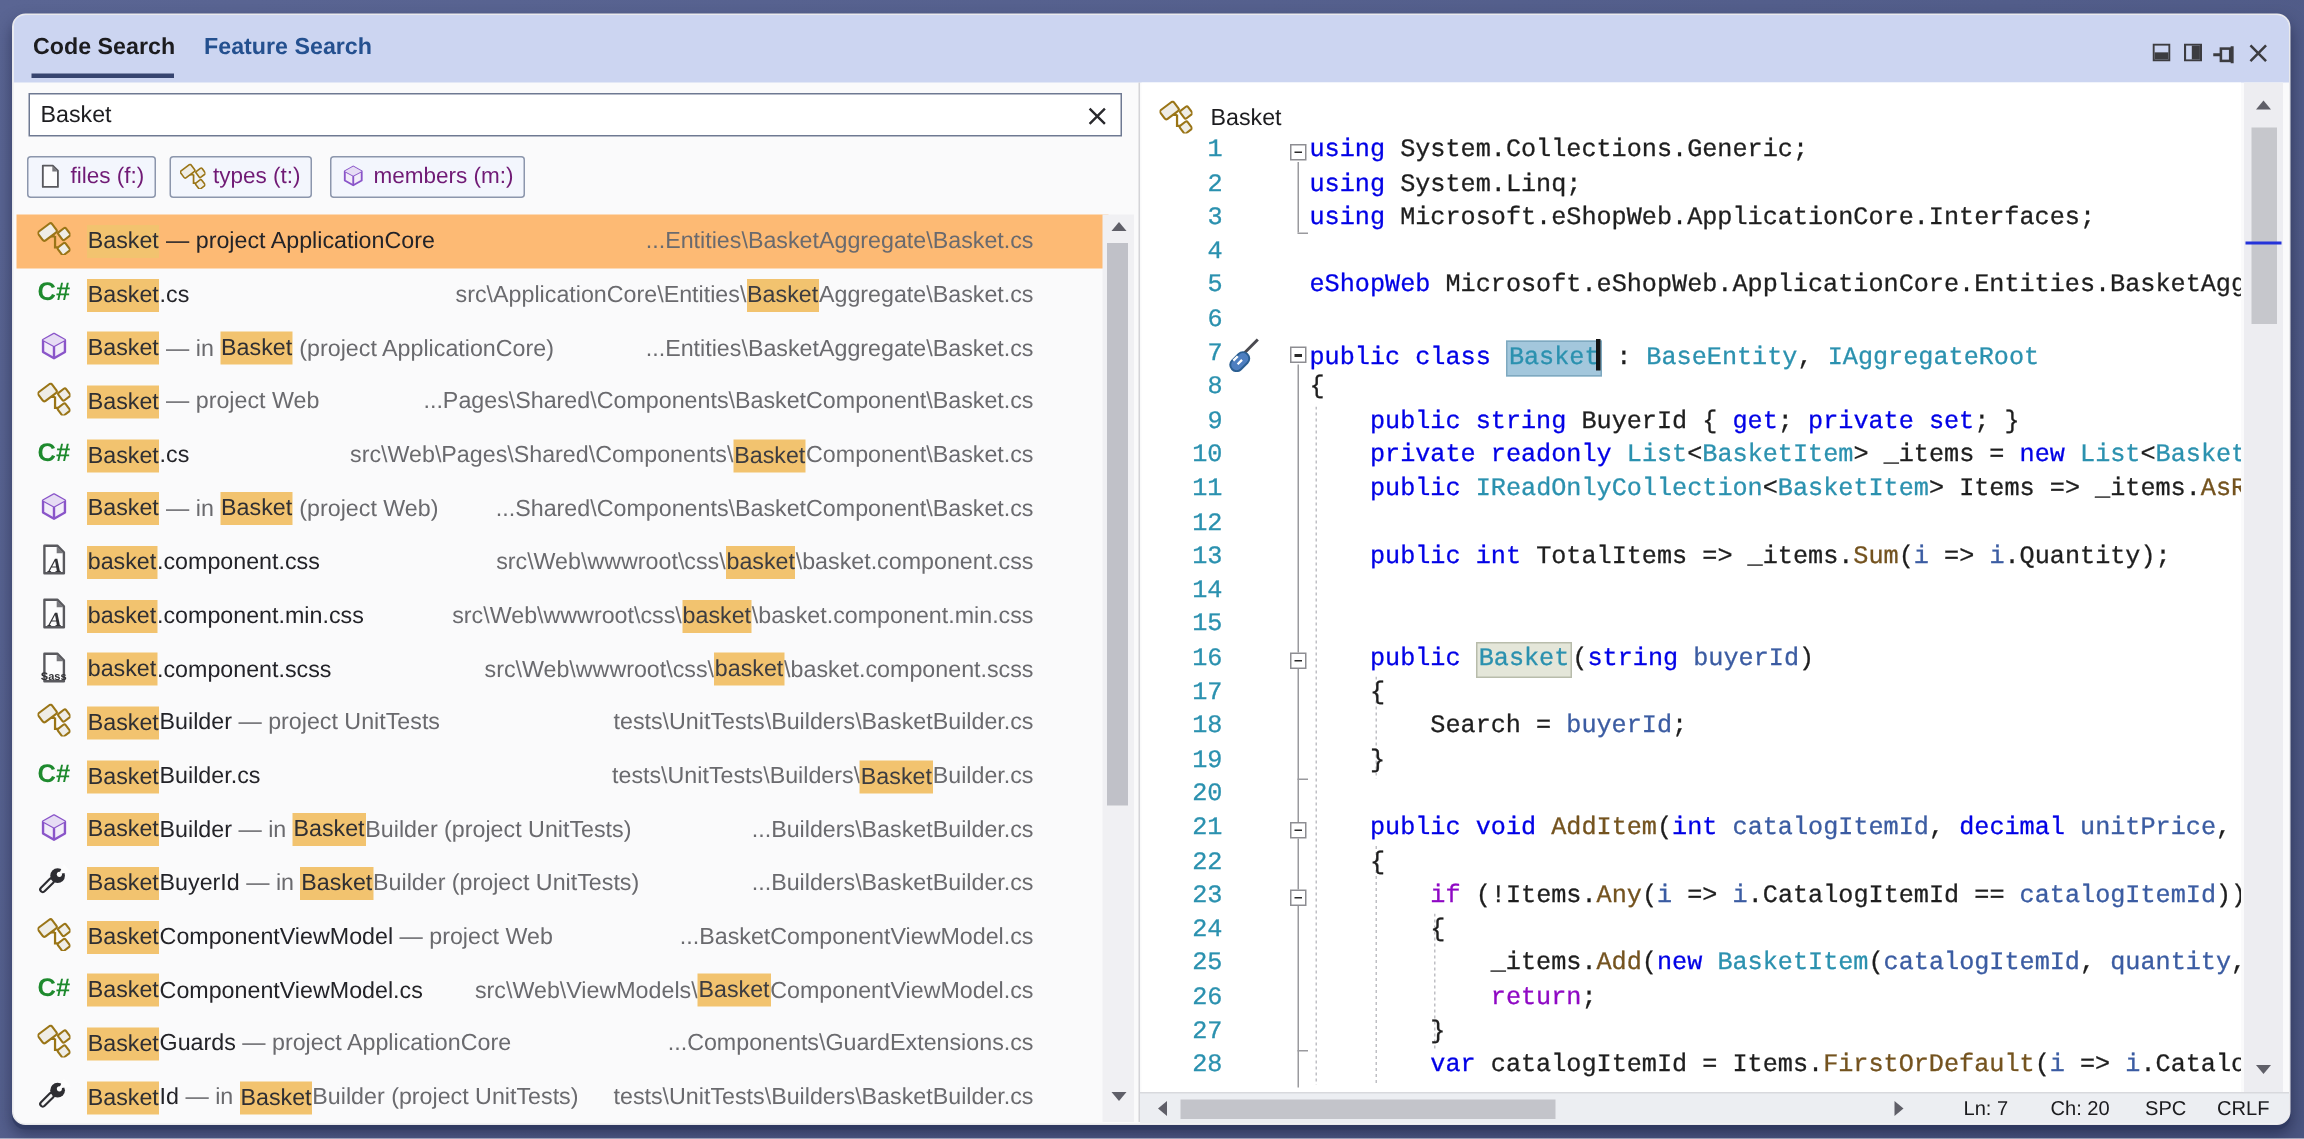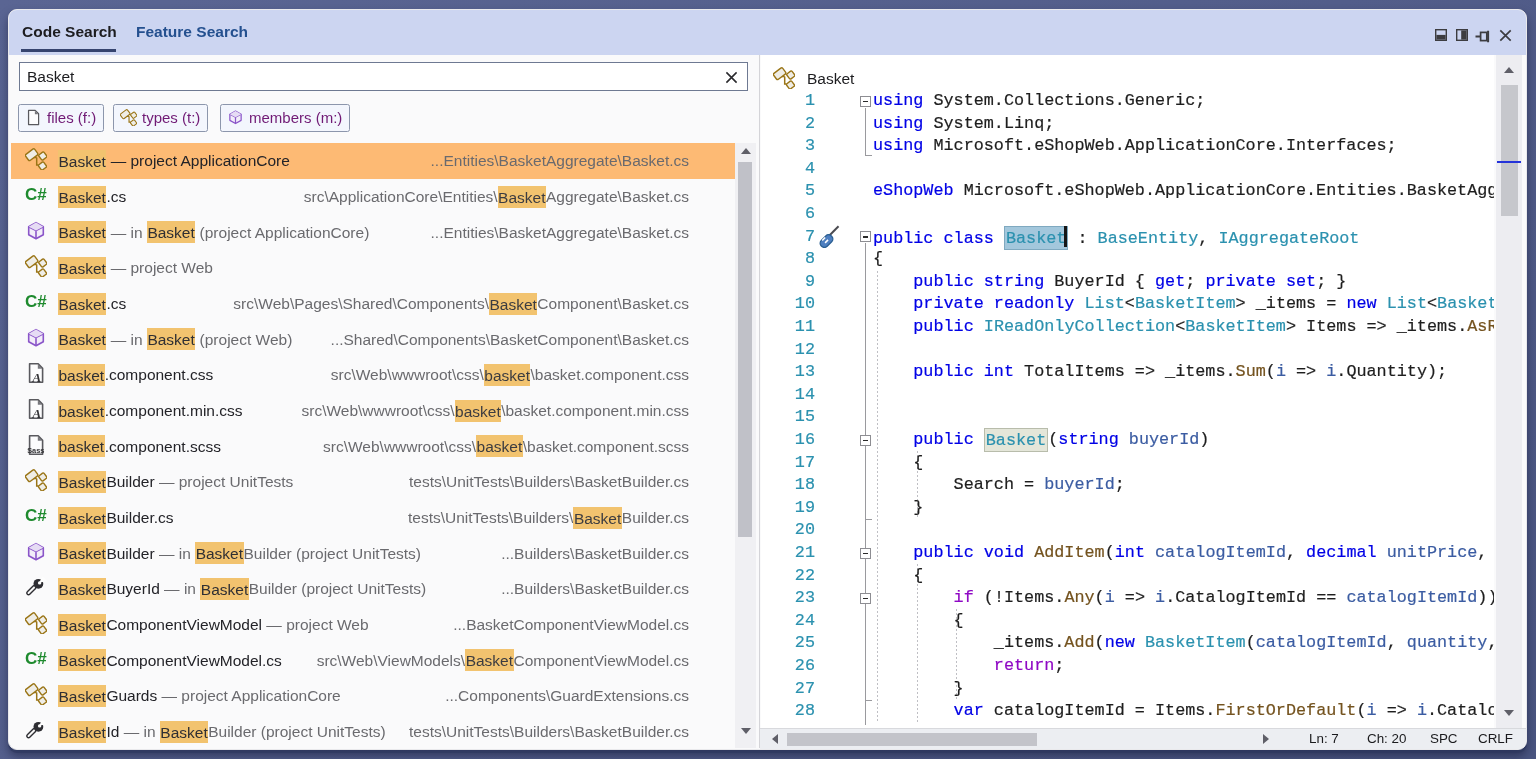--- a/index.html
+++ b/index.html
@@ -151,20 +151,21 @@
     <div class="row" style="top:240.3px">
       <div class="ric">
         <svg width="22" height="22" viewBox="0 0 22 22">
 <path d="M8.6 9.6 H11.7 M11.7 9.4 V16.9 H13.5" fill="none" stroke="#9A7517" stroke-width="1.5"></path>
 <rect x="0.9" y="3.0" width="11.4" height="7.4" rx="1.4" transform="rotate(-37 6.6 6.7)" fill="#efede6" stroke="#9A7517" stroke-width="1.4"></rect>
 <rect x="14.6" y="4.8" width="6.4" height="6.4" rx="1.1" transform="rotate(-37 17.8 8.0)" fill="#efede6" stroke="#9A7517" stroke-width="1.4"></rect>
 <rect x="14.3" y="14.8" width="6.4" height="6.4" rx="1.1" transform="rotate(-37 17.5 18.0)" fill="#efede6" stroke="#9A7517" stroke-width="1.4"></rect>
 </svg>
       </div>
       <div class="rtitle"><span class="h">Basket</span><span class="g"> — project Web</span></div>
+      <div class="rpath"><span class="g">...Pages\Shared\Components\BasketComponent\Basket.cs</span></div>
     </div>
     <div class="row" style="top:276.0px">
       <div class="ric">
         <svg width="22" height="22" viewBox="0 0 22 22">
 <text x="0" y="16" font-family="Liberation Sans" font-size="17" font-weight="bold" fill="#1E8A2E">C#</text>
 </svg>
       </div>
       <div class="rtitle"><span class="h">Basket</span><span class="k">.cs</span></div>
       <div class="rpath"><span class="g">src\Web\Pages\Shared\Components\</span><span class="hp">Basket</span><span class="g">Component\Basket.cs</span></div>
     </div>

